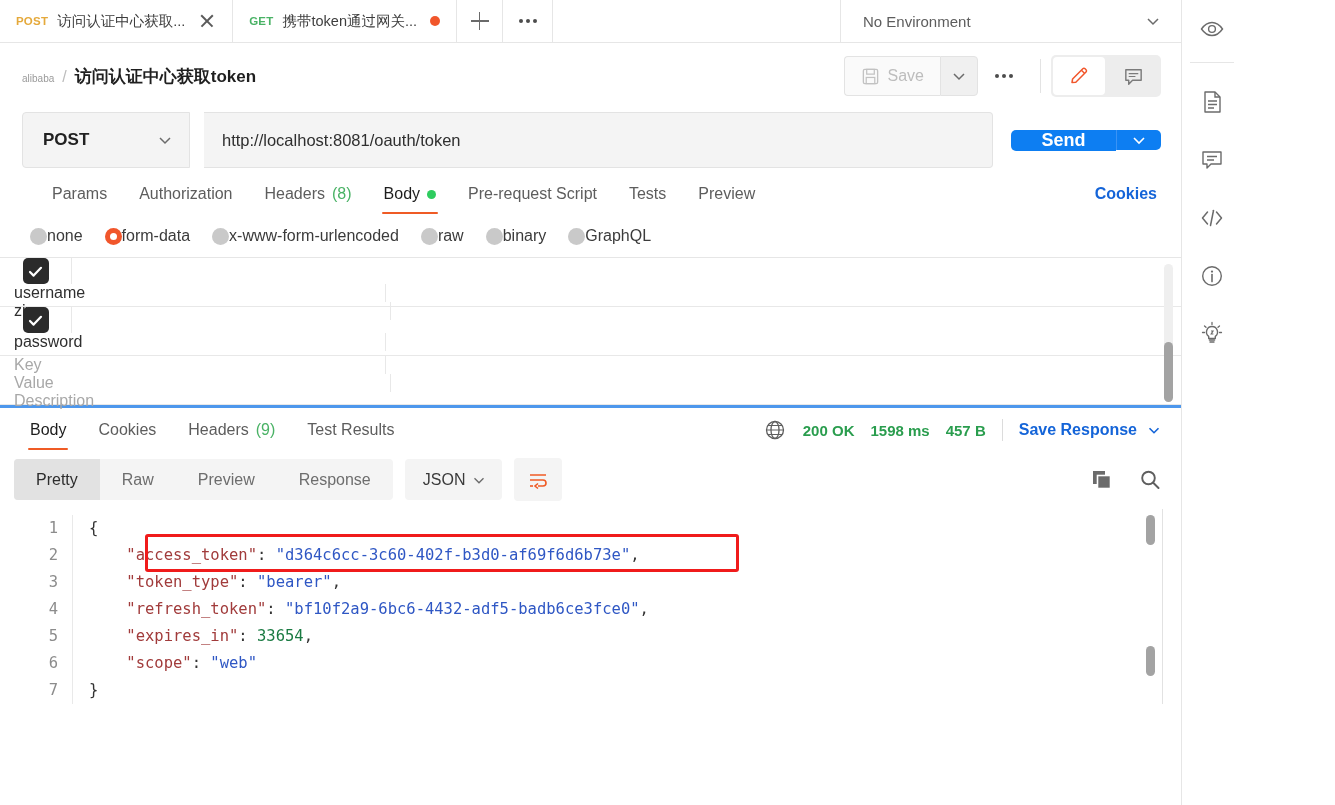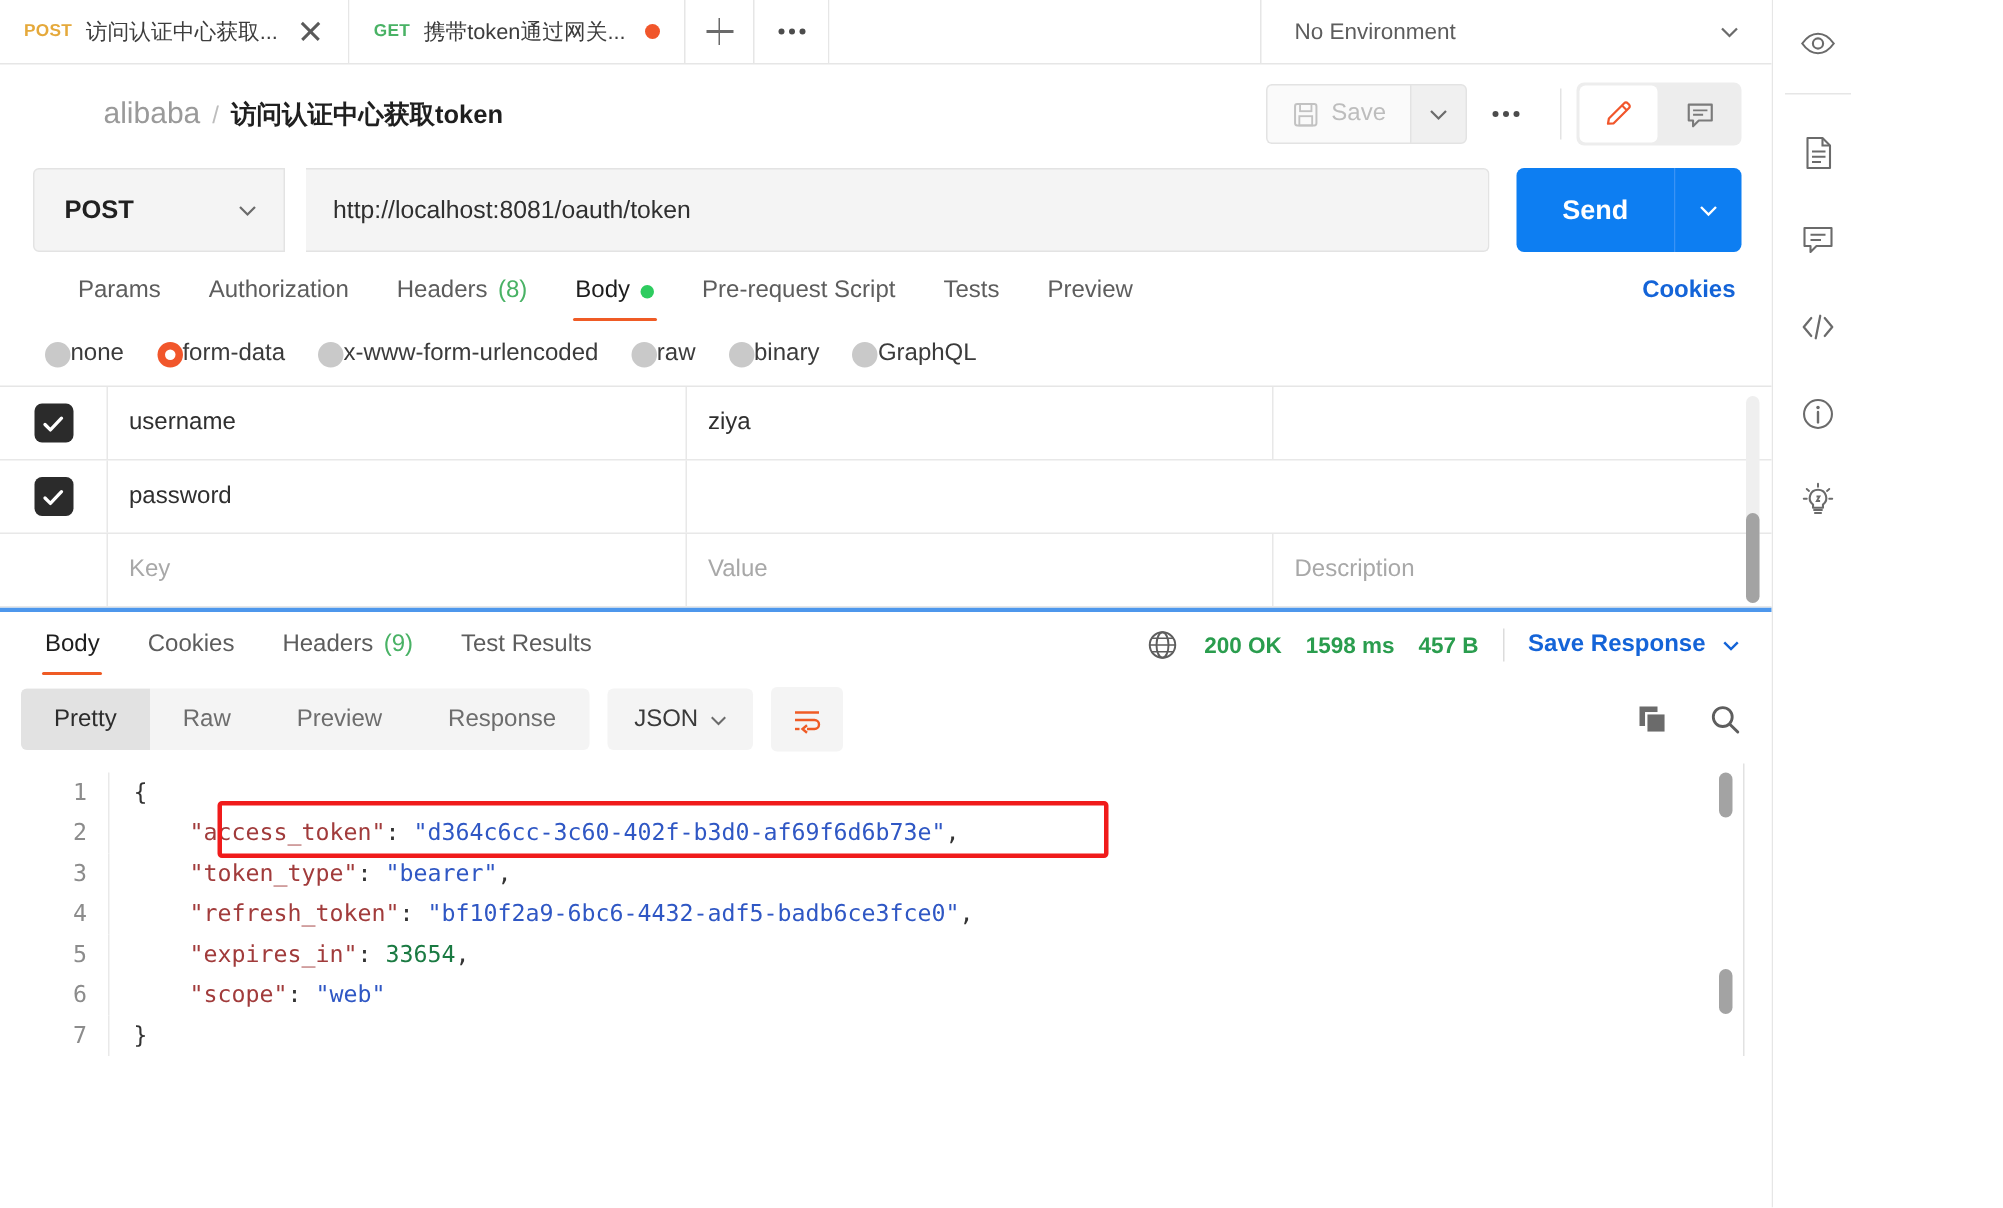--- a/index.html
+++ b/index.html
@@ -43,21 +43,21 @@
               border-right: 1px solid #e6e6e6; cursor: pointer; color:#555; }
   .dots3 { display:flex; gap: 3px; }
   .dots3 i { width: 4px; height: 4px; border-radius: 50%; background: #4c4c4c; display:block; }
   .tabbar-spacer { flex: 1; border-right: 1px solid #e6e6e6; background:#fff; }
   .envsel { width: 340px; display: flex; align-items: center; justify-content: space-between;
             padding: 0 18px 0 22px; font-size: 15px; color: #5d5d5d; cursor: pointer; }
 
   
   .crumbrow { height: 66px; display: flex; align-items: center; padding: 0 20px 0 22px; }
   .crumb { display: flex; align-items: baseline; gap: 8px; }
-  .crumb .root { font-size: 20px; color: #9a9a9a; cursor: pointer; margin-left: 47px; }
+  .crumb .root { font-size: 10px; color: #9a9a9a; cursor: pointer; }
   .crumb .sep  { font-size: 16px; color: #bdbdbd; }
   .crumb .leaf { font-size: 17px; font-weight: bold; color: #1f1f1f; }
   .crumb-right { margin-left: auto; display: flex; align-items: center; gap: 0; }
   .savebtn { display:flex; align-items:center; gap: 8px; height: 40px; padding: 0 16px;
              background: #fafafa; border: 1px solid #e3e3e3; border-right: none;
              border-radius: 4px 0 0 4px; color: #bdbdbd; font-size: 16px; cursor: default; }
   .savecaret { display:flex; align-items:center; justify-content:center; width: 38px; height: 40px;
                background: #f0f0f0; border: 1px solid #e3e3e3; border-radius: 0 4px 4px 0;
                cursor: pointer; }
   .moremenu { width: 52px; height: 40px; display:flex; align-items:center; justify-content:center;
@@ -70,21 +70,21 @@
 
   
   .urlrow { display: flex; align-items: center; padding: 0 20px 0 22px; gap: 14px; height: 62px; }
   .methodbox { width: 168px; height: 56px; background: #f4f4f4; border: 1px solid #e3e3e3;
                border-radius: 4px 0 0 4px; display: flex; align-items: center;
                justify-content: space-between; padding: 0 14px 0 20px; cursor: pointer; }
   .methodbox .m { font-size: 17px; font-weight: bold; color: #212121; }
   .urlbox { flex: 1; height: 56px; background: #f4f4f4; border: 1px solid #e3e3e3;
             border-left: none; border-radius: 0 4px 4px 0; display: flex; align-items: center;
             padding: 0 18px; font-size: 16.5px; color: #2f2f2f; cursor: text; }
-  .sendgrp { display: flex; height: 56px; margin-left: 4px; }
+  .sendgrp { display: flex; height: 56px; margin-left: 4px; align-items: center; }
   .sendbtn { width: 105px; background: #0d7ef2; color: #fff; font-size: 18px; font-weight: bold;
              display:flex; align-items:center; justify-content:center;
              border-radius: 5px 0 0 5px; cursor: pointer; }
   .sendcaret { width: 45px; background: #0d7ef2; border-radius: 0 5px 5px 0;
                display:flex; align-items:center; justify-content:center; cursor: pointer;
                border-left: 1px solid #3a93f5; }
 
   
   .reqtabs { display: flex; align-items: center; padding: 0 20px 0 36px; height: 46px; gap: 0; }
   .rtab { font-size: 16px; color: #5d5d5d; padding: 0 16px; height: 46px; display:flex;
@@ -101,21 +101,21 @@
   .radiorow { display: flex; align-items: center; gap: 22px; padding: 10px 20px 12px 30px; }
   .radio { display:flex; align-items:center; gap: 0; font-size: 16px; color: #3b3b3b;
            cursor: pointer; }
   .radio .dot { width: 17px; height: 17px; border-radius: 50%; background: #c9c9c9; flex:none;
                 display:flex; align-items:center; justify-content:center; }
   .radio.sel .dot { background: #f1562b; }
   .radio.sel .dot::after { content:""; width: 7px; height: 7px; border-radius: 50%; background:#fff; }
 
   
   .kvwrap { position: relative; border-top: 1px solid #e6e6e6; }
-  .kvrow { display: flex; height: 49px; border-bottom: 1px solid #e8e8e8; }
+  .kvrow { display: flex; height: 49px; border-bottom: 1px solid #e8e8e8; flex-direction: column; }
   .kvcheck { width: 72px; display:flex; align-items:center; justify-content:center;
              border-right: 1px solid #e8e8e8; }
   .cb { width: 26px; height: 26px; border-radius: 5px; background: #2b2b2b;
         display:flex; align-items:center; justify-content:center; cursor: pointer; }
   .cb svg { display:block; }
   .kvkey { width: 386px; display:flex; align-items:center; padding-left: 14px;
            border-right: 1px solid #e8e8e8; font-size: 16px; color: #2f2f2f; }
   .kvval { width: 391px; display:flex; align-items:center; padding-left: 14px;
            border-right: 1px solid #e8e8e8; font-size: 16px; color: #2f2f2f; }
   .kvdesc{ flex: 1; display:flex; align-items:center; padding-left: 14px;

